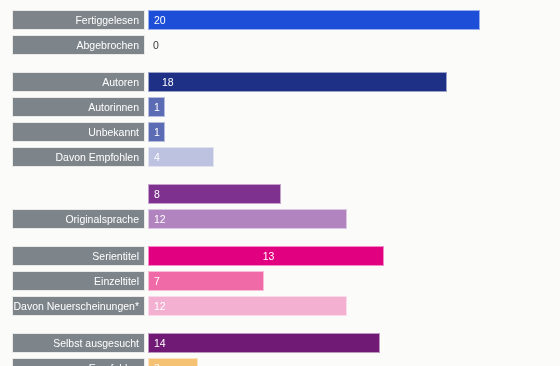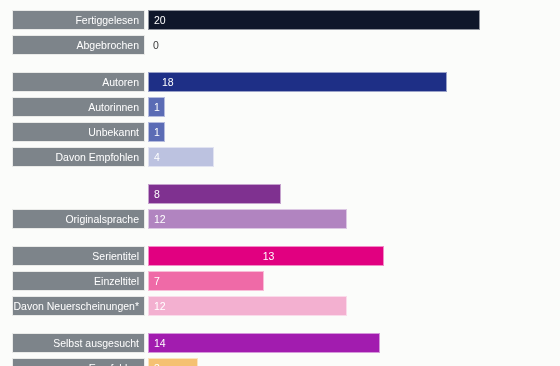--- a/index.html
+++ b/index.html
@@ -73,21 +73,21 @@
 </style>
 </head>
 <body>
 
 <div id="chart-root">
     <div class="group" style="top: 10px;">
       <div class="row">
         <div class="label-box">
           <span class="label-text">Fertiggelesen</span>
         </div>
-        <div class="bar" style="width: 332px; background: #0f172a;">
+        <div class="bar" style="width: 332px; background: #1d4ed8;">
           <span class="bar-value light">20</span>
         </div>
       </div>
       <div class="row">
         <div class="label-box">
           <span class="label-text">Abgebrochen</span>
         </div>
         <div class="bar zero" style="width: 30px; background: rgb(251, 252, 250);">
           <span class="bar-value dark">0</span>
         </div>
@@ -166,21 +166,21 @@
         <div class="bar" style="width: 199px; background: rgb(243, 176, 208);">
           <span class="bar-value light">12</span>
         </div>
       </div>
     </div>
     <div class="group" style="top: 333px;">
       <div class="row">
         <div class="label-box">
           <span class="label-text">Selbst ausgesucht</span>
         </div>
-        <div class="bar" style="width: 232px; background: #a21caf;">
+        <div class="bar" style="width: 232px; background: #701a75;">
           <span class="bar-value light">14</span>
         </div>
       </div>
       <div class="row">
         <div class="label-box">
           <span class="label-text">Empfohlen</span>
         </div>
         <div class="bar" style="width: 50px; background: rgb(245, 193, 114);">
           <span class="bar-value light">3</span>
         </div>

